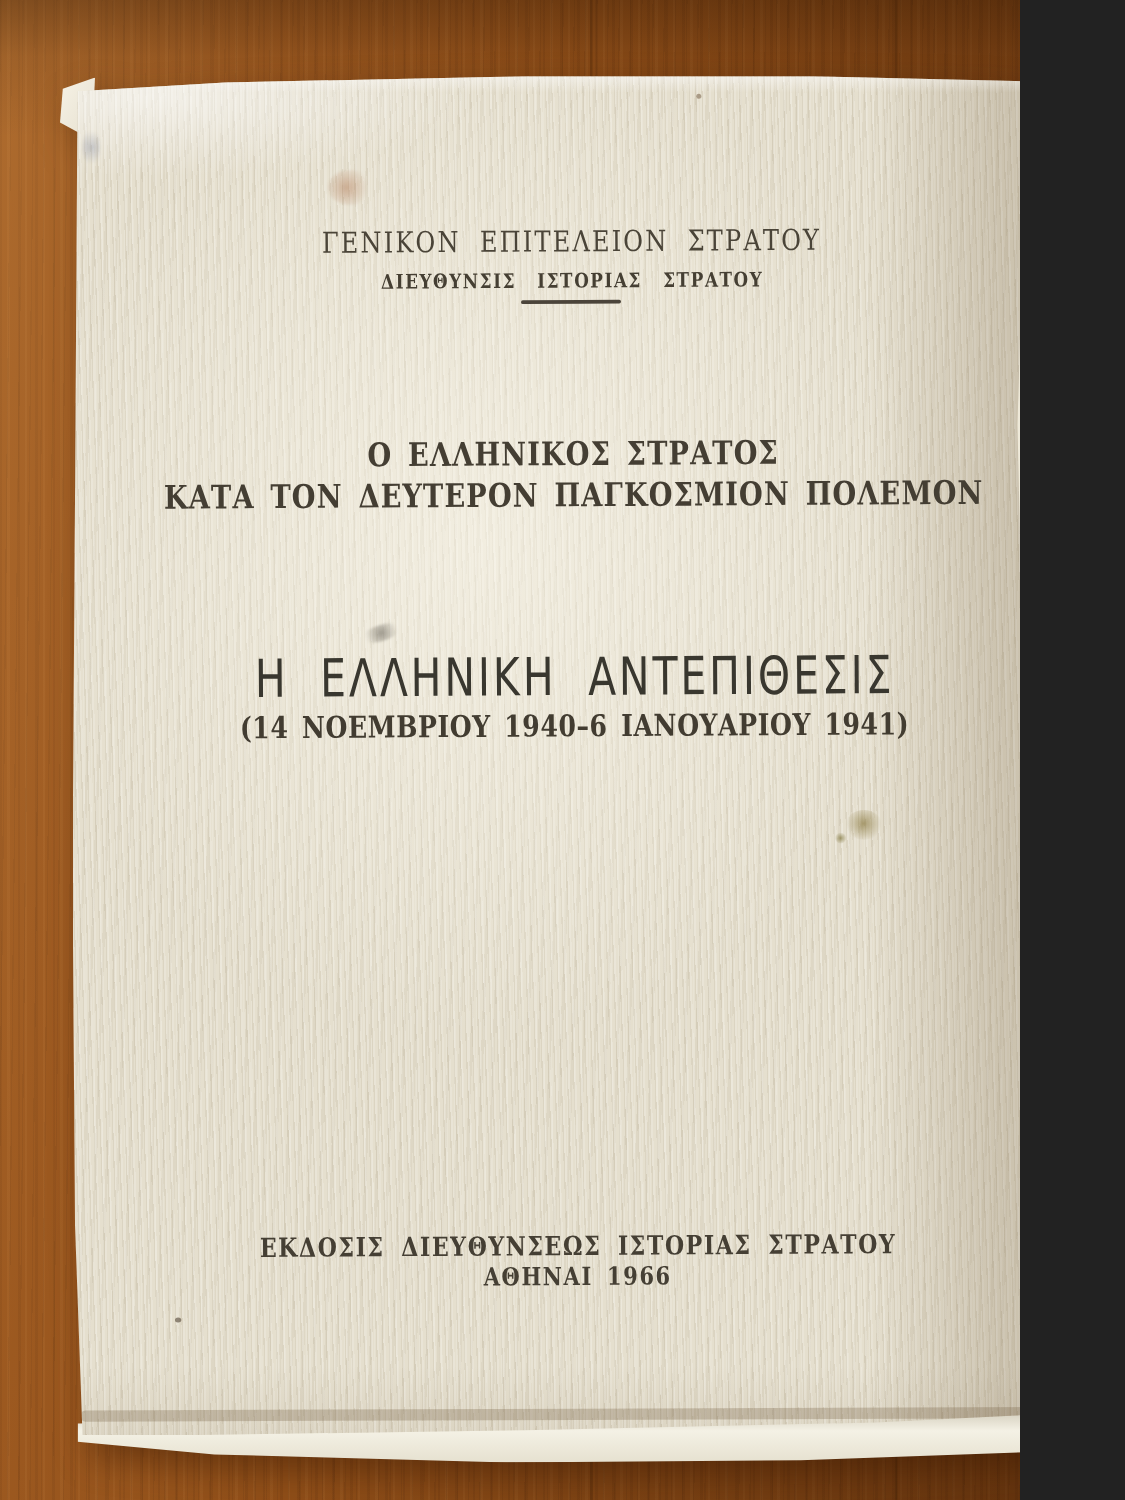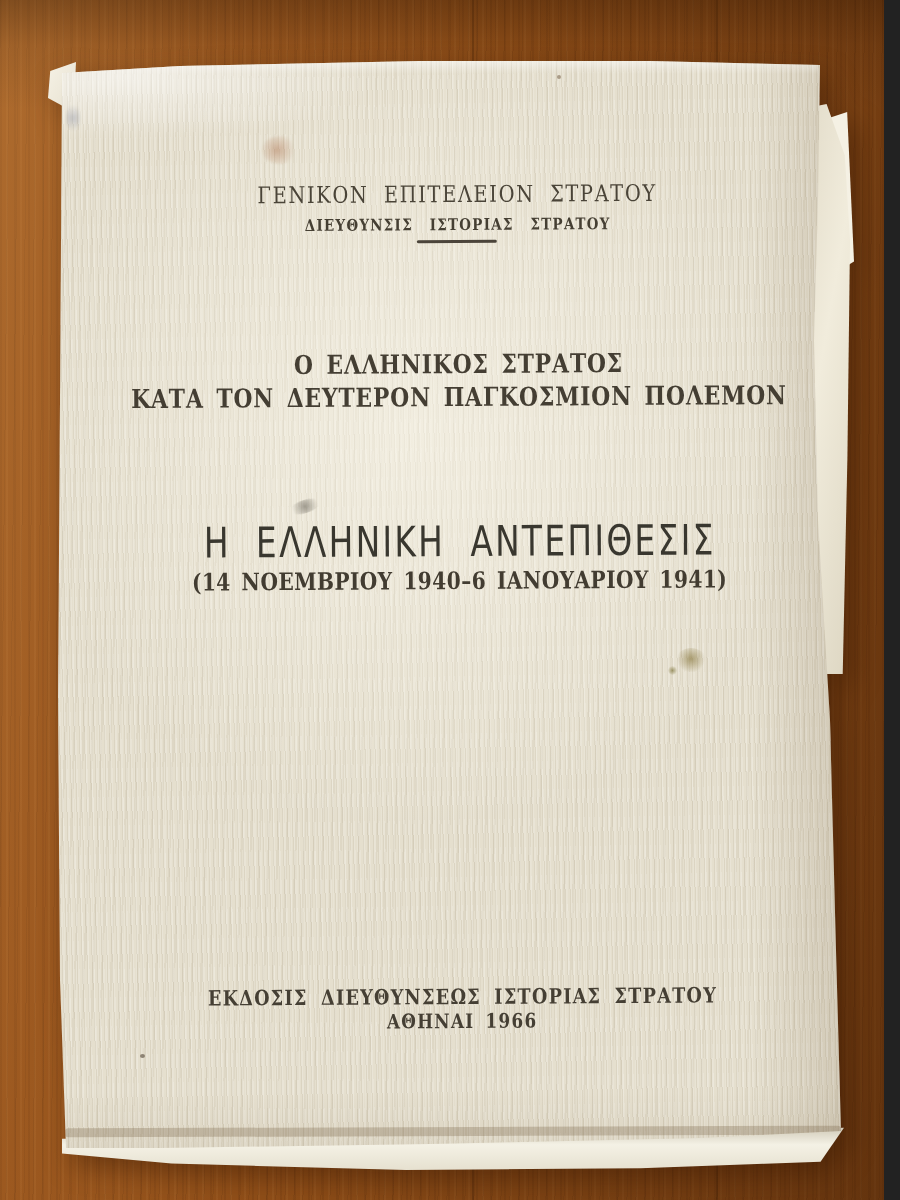--- a/index.html
+++ b/index.html
@@ -1,17 +1,17 @@
 <!DOCTYPE html>
 <html><head>
 <meta charset="utf-8">
 <style>
   html,body{margin:0;padding:0;background:#222;}
   .scene{
-    position:relative;width:884px;height:1200px;overflow:hidden;
+    position:relative;width:816px;height:1200px;overflow:hidden;
     background-color:#8f4e18;
     background-image:
       linear-gradient(to bottom, rgba(35,15,0,0.32) 0px, rgba(35,15,0,0.10) 45px, rgba(0,0,0,0) 110px),
       linear-gradient(102deg, rgba(255,185,105,0.28) 0%, rgba(255,170,90,0.12) 22%, rgba(0,0,0,0) 45%, rgba(40,15,0,0.20) 72%, rgba(40,15,0,0.42) 100%),
       repeating-linear-gradient(90deg, rgba(60,25,5,0.10) 0 2px, rgba(0,0,0,0) 2px 6px, rgba(255,200,130,0.06) 6px 8px, rgba(0,0,0,0) 8px 14px),
       repeating-linear-gradient(90.6deg, rgba(50,22,4,0.09) 0 1px, rgba(0,0,0,0) 1px 9px);
     font-family:"DejaVu Serif","Liberation Serif",serif;
   }
   .seam{position:absolute;top:0;bottom:0;width:2px;background:rgba(55,24,4,0.28);}
   .seam.s1{left:472px;}

